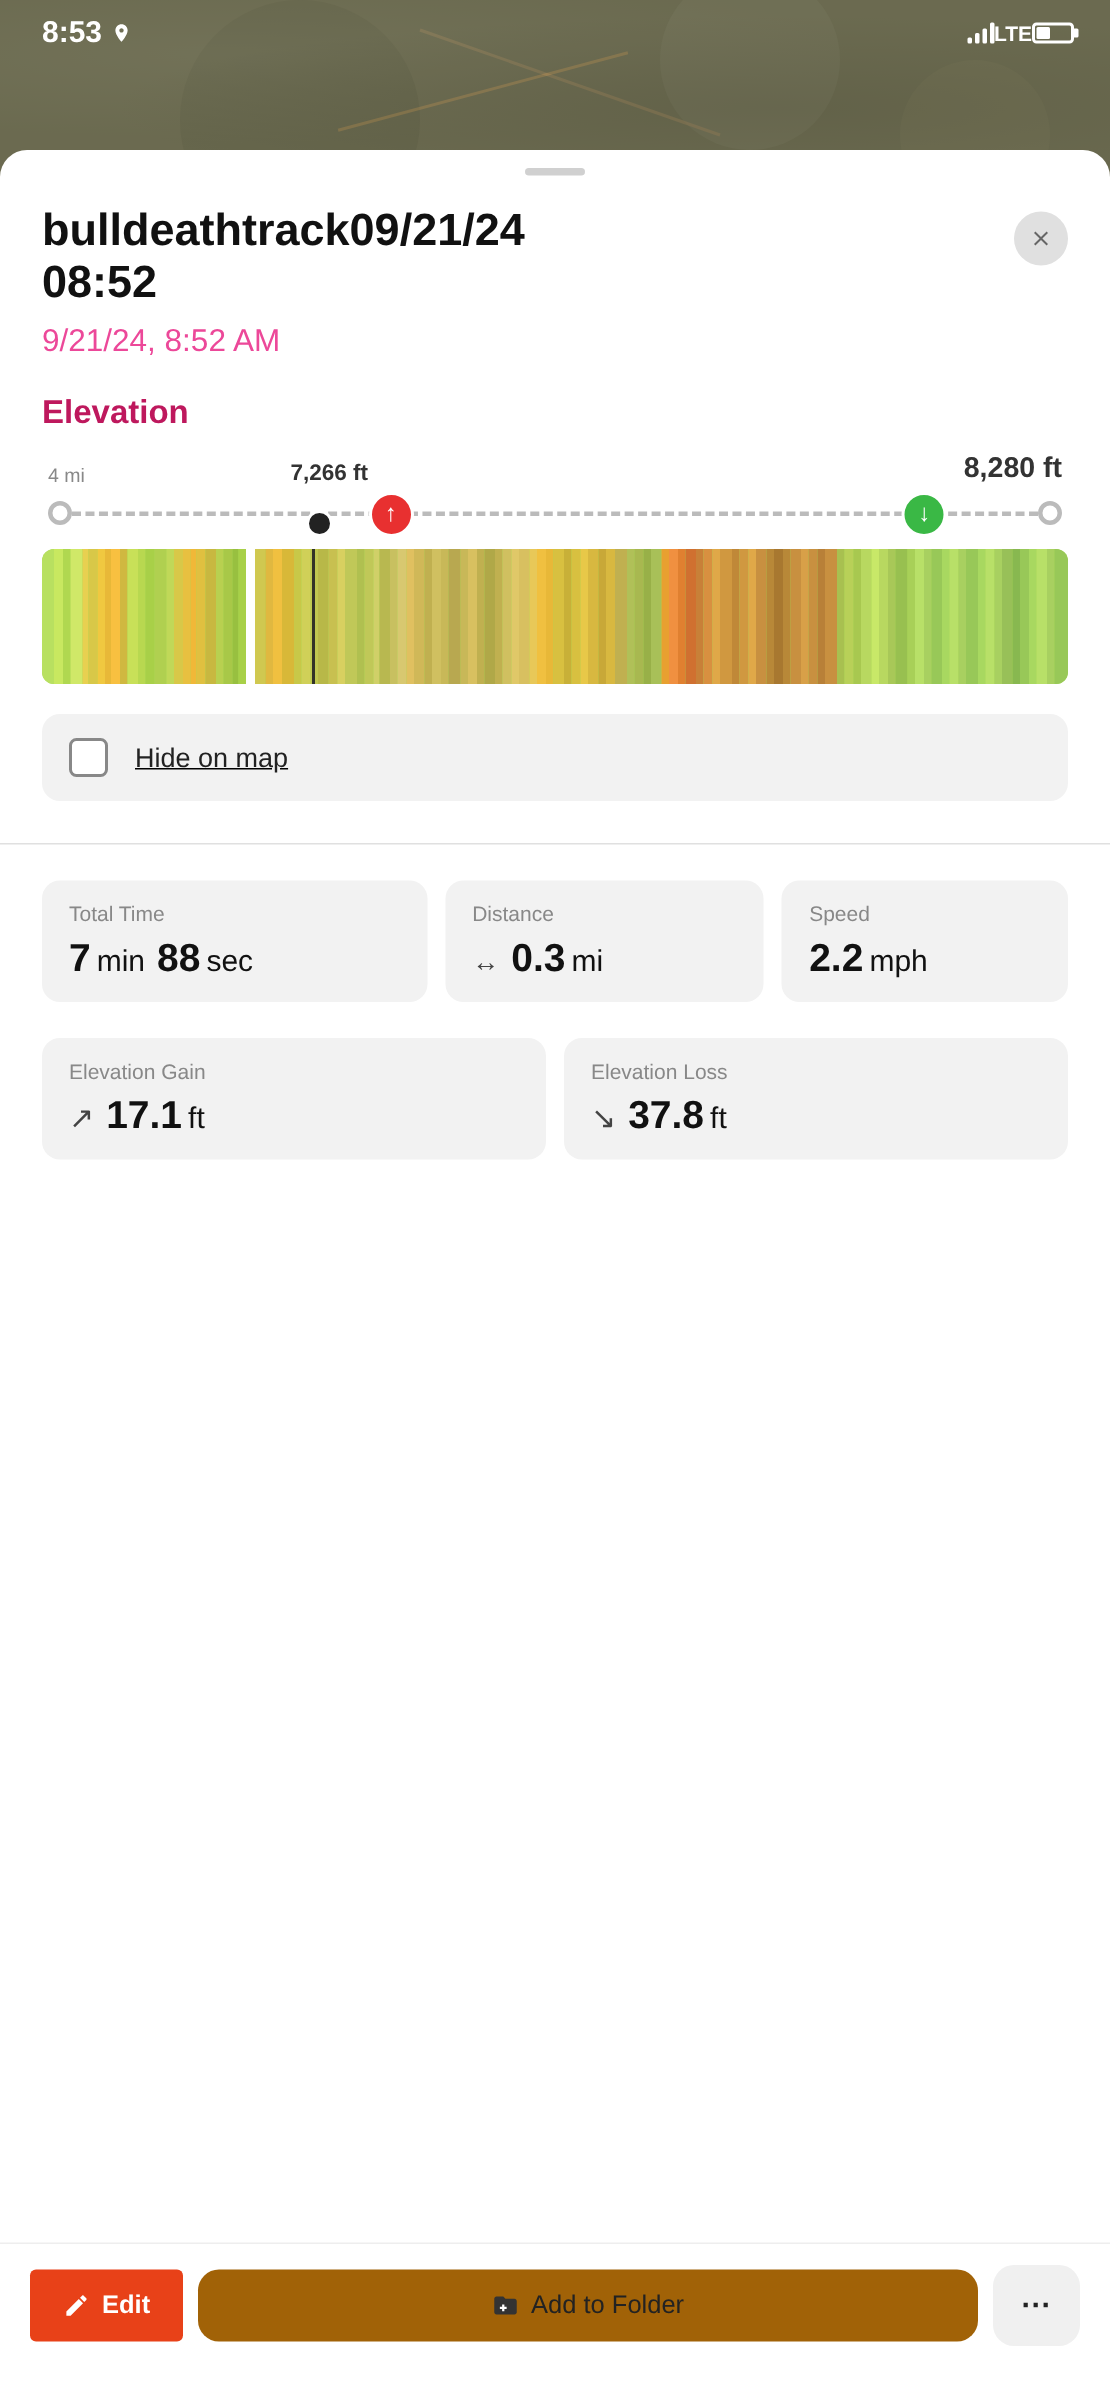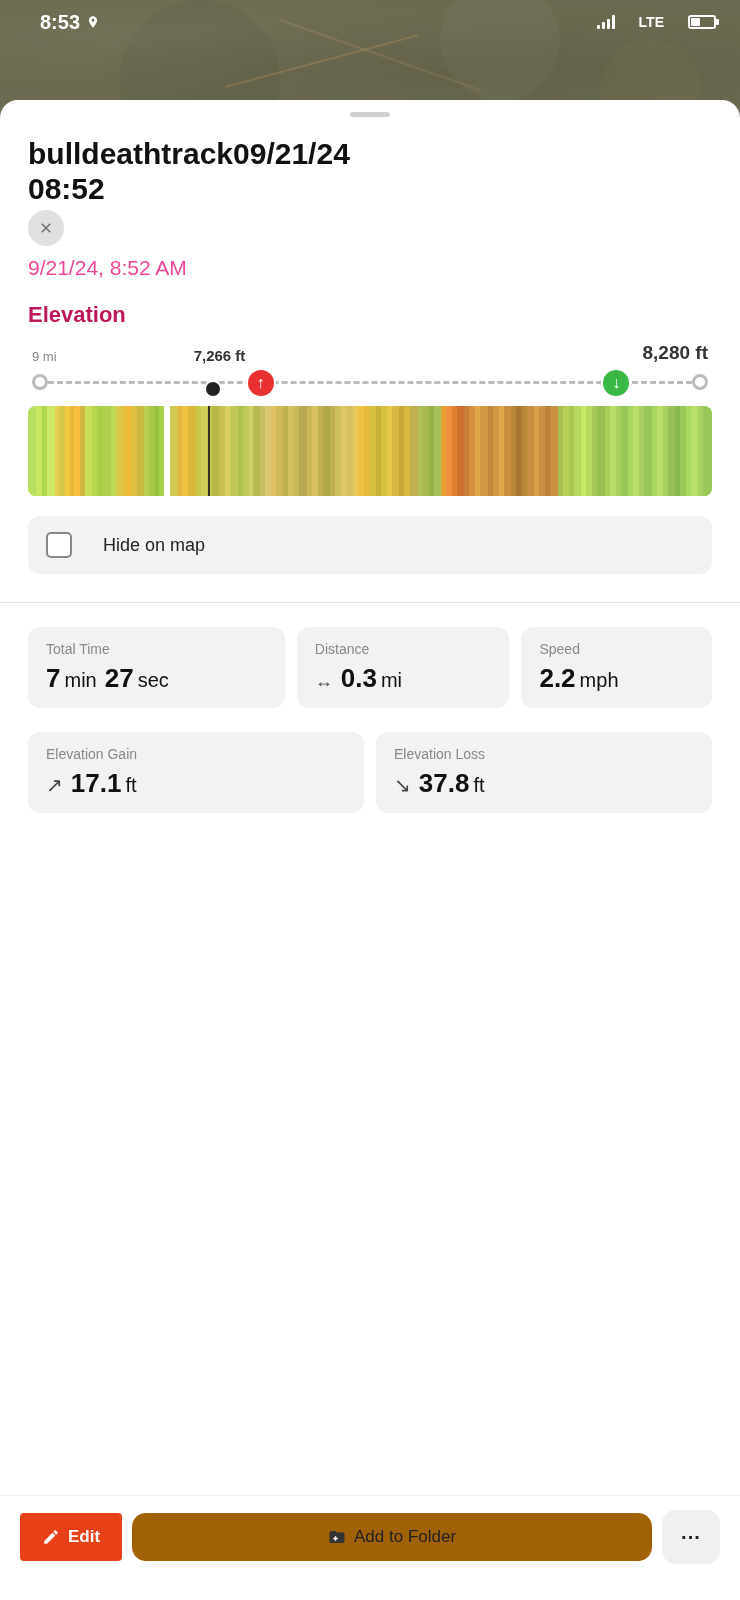--- a/index.html
+++ b/index.html
@@ -36,41 +36,41 @@
       width: 200px;
       height: 2px;
       background: rgba(200,150,80,0.6);
       transform: rotate(-15deg);
     }
 
     
     .status-bar {
       position: absolute;
       top: 0;
-      left: 16px;
+      left: 4px;
       right: 0;
       height: 44px;
       display: flex;
       align-items: center;
       justify-content: space-between;
       padding: 0 24px;
       z-index: 10;
     }
     .status-time {
       font-size: 20px;
       font-weight: 600;
       color: white;
       display: flex;
       align-items: center;
       gap: 6px;
     }
     .status-right {
       display: flex;
       align-items: center;
-      gap: 24px;
+      gap: 0;
       color: white;
     }
     .signal-bars {
       display: flex;
       align-items: flex-end;
       gap: 2px;
       height: 14px;
     }
     .signal-bar {
       width: 3px;
@@ -133,21 +133,20 @@
 
     .sheet-content {
       padding: 0 28px;
     }
 
     .title-row {
       display: flex;
       align-items: flex-start;
       justify-content: space-between;
       margin-bottom: 10px;
-      flex-direction: column;
     }
     .track-title {
       font-size: 30px;
       font-weight: 800;
       color: #111;
       line-height: 1.15;
       max-width: 580px;
     }
     .close-btn {
       width: 36px;
@@ -320,23 +319,24 @@
       display: block;
     }
 
     
     .hide-on-map-row {
       background: #f2f2f2;
       border-radius: 12px;
       padding: 16px 18px;
       display: flex;
       align-items: center;
-      gap: 31px;
+      gap: 18px;
       margin-bottom: 28px;
       cursor: pointer;
+      text-decoration: underline;
     }
     .checkbox-box {
       width: 26px;
       height: 26px;
       border: 2px solid #888;
       border-radius: 5px;
       background: white;
       flex-shrink: 0;
     }
     .hide-on-map-text {
@@ -503,21 +503,21 @@
       </div>
     </div>
 
     <div class="track-date">9/21/24, 8:52 AM</div>
 
     <div class="elevation-label">Elevation</div>
 
     <div class="elevation-chart-container">
 
       <div class="track-labels">
-        <span class="track-label-left">9 mi</span>
+        <span class="track-label-left">4 mi</span>
         <span class="track-label-mid">7,266 ft</span>
         <span class="track-label-right">8,280 ft</span>
       </div>
 
       <div class="track-line-row">
         <div class="track-circle-left"></div>
         <div class="track-dashed-line"></div>
         <div class="track-circle-right"></div>
 
         <div class="track-markers-overlay">
@@ -686,21 +686,21 @@
 
     <div class="divider"></div>
 
     <div class="stats-grid">
 
       <div class="stat-card" style="min-width: 190px;">
         <div class="stat-label">Total Time</div>
         <div class="stat-value-row">
           <span class="stat-number-bold">7</span>
           <span class="stat-number-light">min</span>
-          <span class="stat-number-bold" style="margin-left:4px">27</span>
+          <span class="stat-number-bold" style="margin-left:4px">88</span>
           <span class="stat-number-light">sec</span>
         </div>
       </div>
 
       <div class="stat-card" style="min-width: 140px; flex: 0.8;">
         <div class="stat-label">Distance</div>
         <div class="stat-value-row">
           <span class="stat-icon">↔</span>
           <span class="stat-number-bold">0.3</span>
           <span class="stat-number-light">mi</span>

